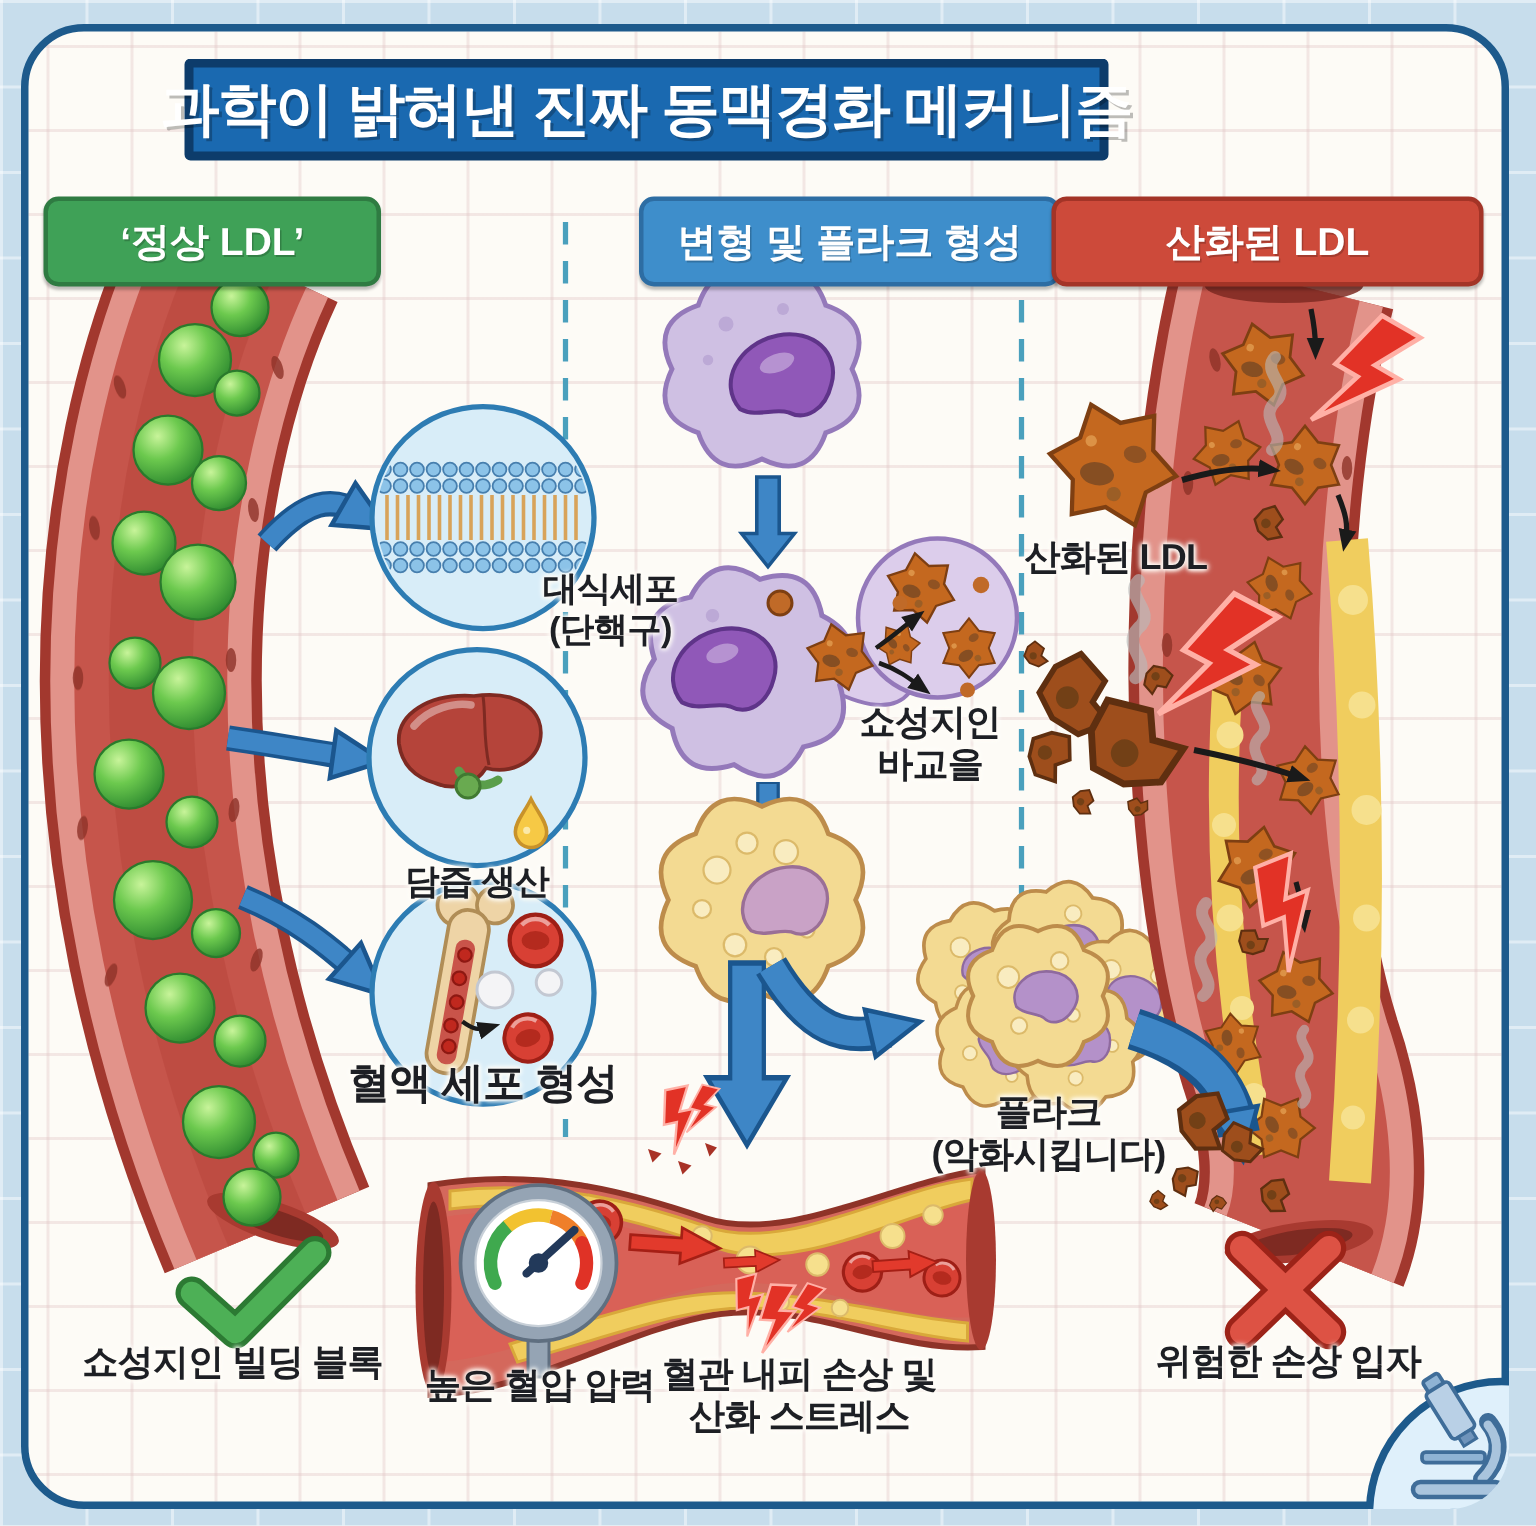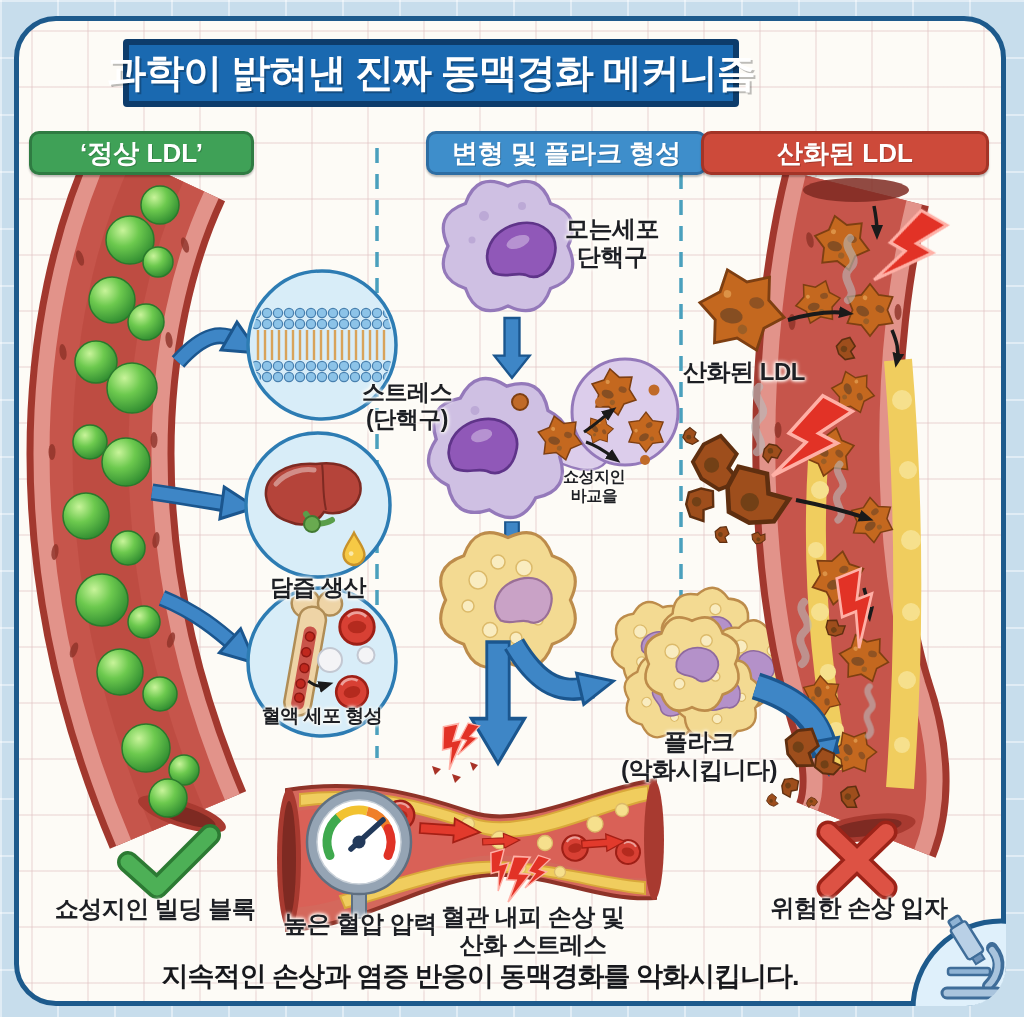--- a/index.html
+++ b/index.html
@@ -13,21 +13,21 @@
     border:5px solid #1d5a8c;border-radius:42px;background-color:#fdfbf6;
     background-image:linear-gradient(rgba(223,193,193,.35) 2px, transparent 2px),
       linear-gradient(90deg, rgba(223,193,193,.35) 2px, transparent 2px);
     background-size:56px 56px;background-position:12px 9px;}
   svg.art{position:absolute;left:0;top:0;z-index:2;}
   .banner{position:absolute;left:123px;top:39px;width:616px;height:68px;z-index:3;
     background:#1a69b0;border:6px solid #0d3c6b;border-radius:4px;box-sizing:border-box;
     color:#fff;font-size:39px;font-weight:800;letter-spacing:-1px;white-space:nowrap;
     display:flex;align-items:center;justify-content:center;
     text-shadow:2px 2px 0 rgba(0,0,0,.25);}
-  .colhdr{position:absolute;top:131px;height:44px;z-index:3;box-sizing:border-box;
+  .colhdr{position:absolute;top:131px;height:60px;z-index:3;box-sizing:border-box;
     color:#fff;font-size:26px;font-weight:800;border-radius:10px;white-space:nowrap;
     display:flex;align-items:center;justify-content:center;
     box-shadow:0 2px 2px rgba(0,0,0,.25);text-shadow:1px 1px 0 rgba(0,0,0,.2);}
   .hdr-green{left:29px;width:225px;background:#3fa157;border:3px solid #2f7b42;}
   .hdr-blue{left:386px;width:281px;background:#3e8ecb;border:3px solid #2d6da3;margin-left:40px;}
   .hdr-red{left:701px;width:288px;background:#cd4a3a;border:3px solid #a33427;}
   .lbl{position:absolute;z-index:4;text-align:center;font-weight:800;color:#1d1f24;
     white-space:pre-line;line-height:1.18;letter-spacing:-0.5px;
     text-shadow:0 0 3px #fdfbf6,0 0 3px #fdfbf6,0 0 4px #fdfbf6,0 0 5px #fdfbf6;}
   .footer{position:absolute;left:110px;top:958px;width:740px;z-index:4;text-align:center;
@@ -493,32 +493,29 @@
       <rect x="942" y="988" width="60" height="10" rx="5" fill="#a9c4dd" stroke="#3f6d99" stroke-width="3"></rect>
     </g>
   </svg>
 
   <div class="banner">과학이 밝혀낸 진짜 동맥경화 메커니즘</div>
   <div class="colhdr hdr-green">‘정상 LDL’</div>
   <div class="colhdr hdr-blue">변형 및 플라크 형성</div>
   <div class="colhdr hdr-red">산화된 LDL</div>
 
   <div class="lbl" style="left:238px;top:574px;width:160px;font-size:23px;">담즙 생산</div>
-  <div class="lbl" style="left:222px;top:705px;width:200px;font-size:19px;">혈액 세포 형성</div>
+  <div class="lbl" style="left:222px;top:705px;width:200px;font-size:28px;">혈액 세포 형성</div>
   <div class="lbl" style="left:35px;top:895px;width:240px;font-size:24px;">쇼성지인 빌딩 블록</div>
 
-  <div class="lbl" style="left:550px;top:215px;width:124px;font-size:24px;">모는세포
-단핵구</div>
-  <div class="lbl" style="left:350px;top:379px;width:114px;font-size:23px;">스트레스
+  <div class="lbl" style="left:350px;top:379px;width:114px;font-size:23px;">대식세포
 (단핵구)</div>
-  <div class="lbl" style="left:533px;top:468px;width:122px;font-size:16px;">쇼성지인
+  <div class="lbl" style="left:559px;top:468px;width:122px;font-size:24px;">쇼성지인
 바교을</div>
   <div class="lbl" style="left:616px;top:728px;width:166px;font-size:24px;">플라크
 (악화시킵니다)</div>
   <div class="lbl" style="left:268px;top:910px;width:184px;font-size:24px;">높은 혈압 압력</div>
   <div class="lbl" style="left:425px;top:903px;width:216px;font-size:24px;">혈관 내피 손상 및
 산화 스트레스</div>
 
   <div class="lbl" style="left:662px;top:358px;width:164px;font-size:24px;">산화된 LDL</div>
   <div class="lbl" style="left:757px;top:894px;width:204px;font-size:24px;">위험한 손상 입자</div>
 
-  <div class="footer">지속적인 손상과 염증 반응이 동맥경화를 악화시킵니다.</div>
 </div>
 
 </body></html>

